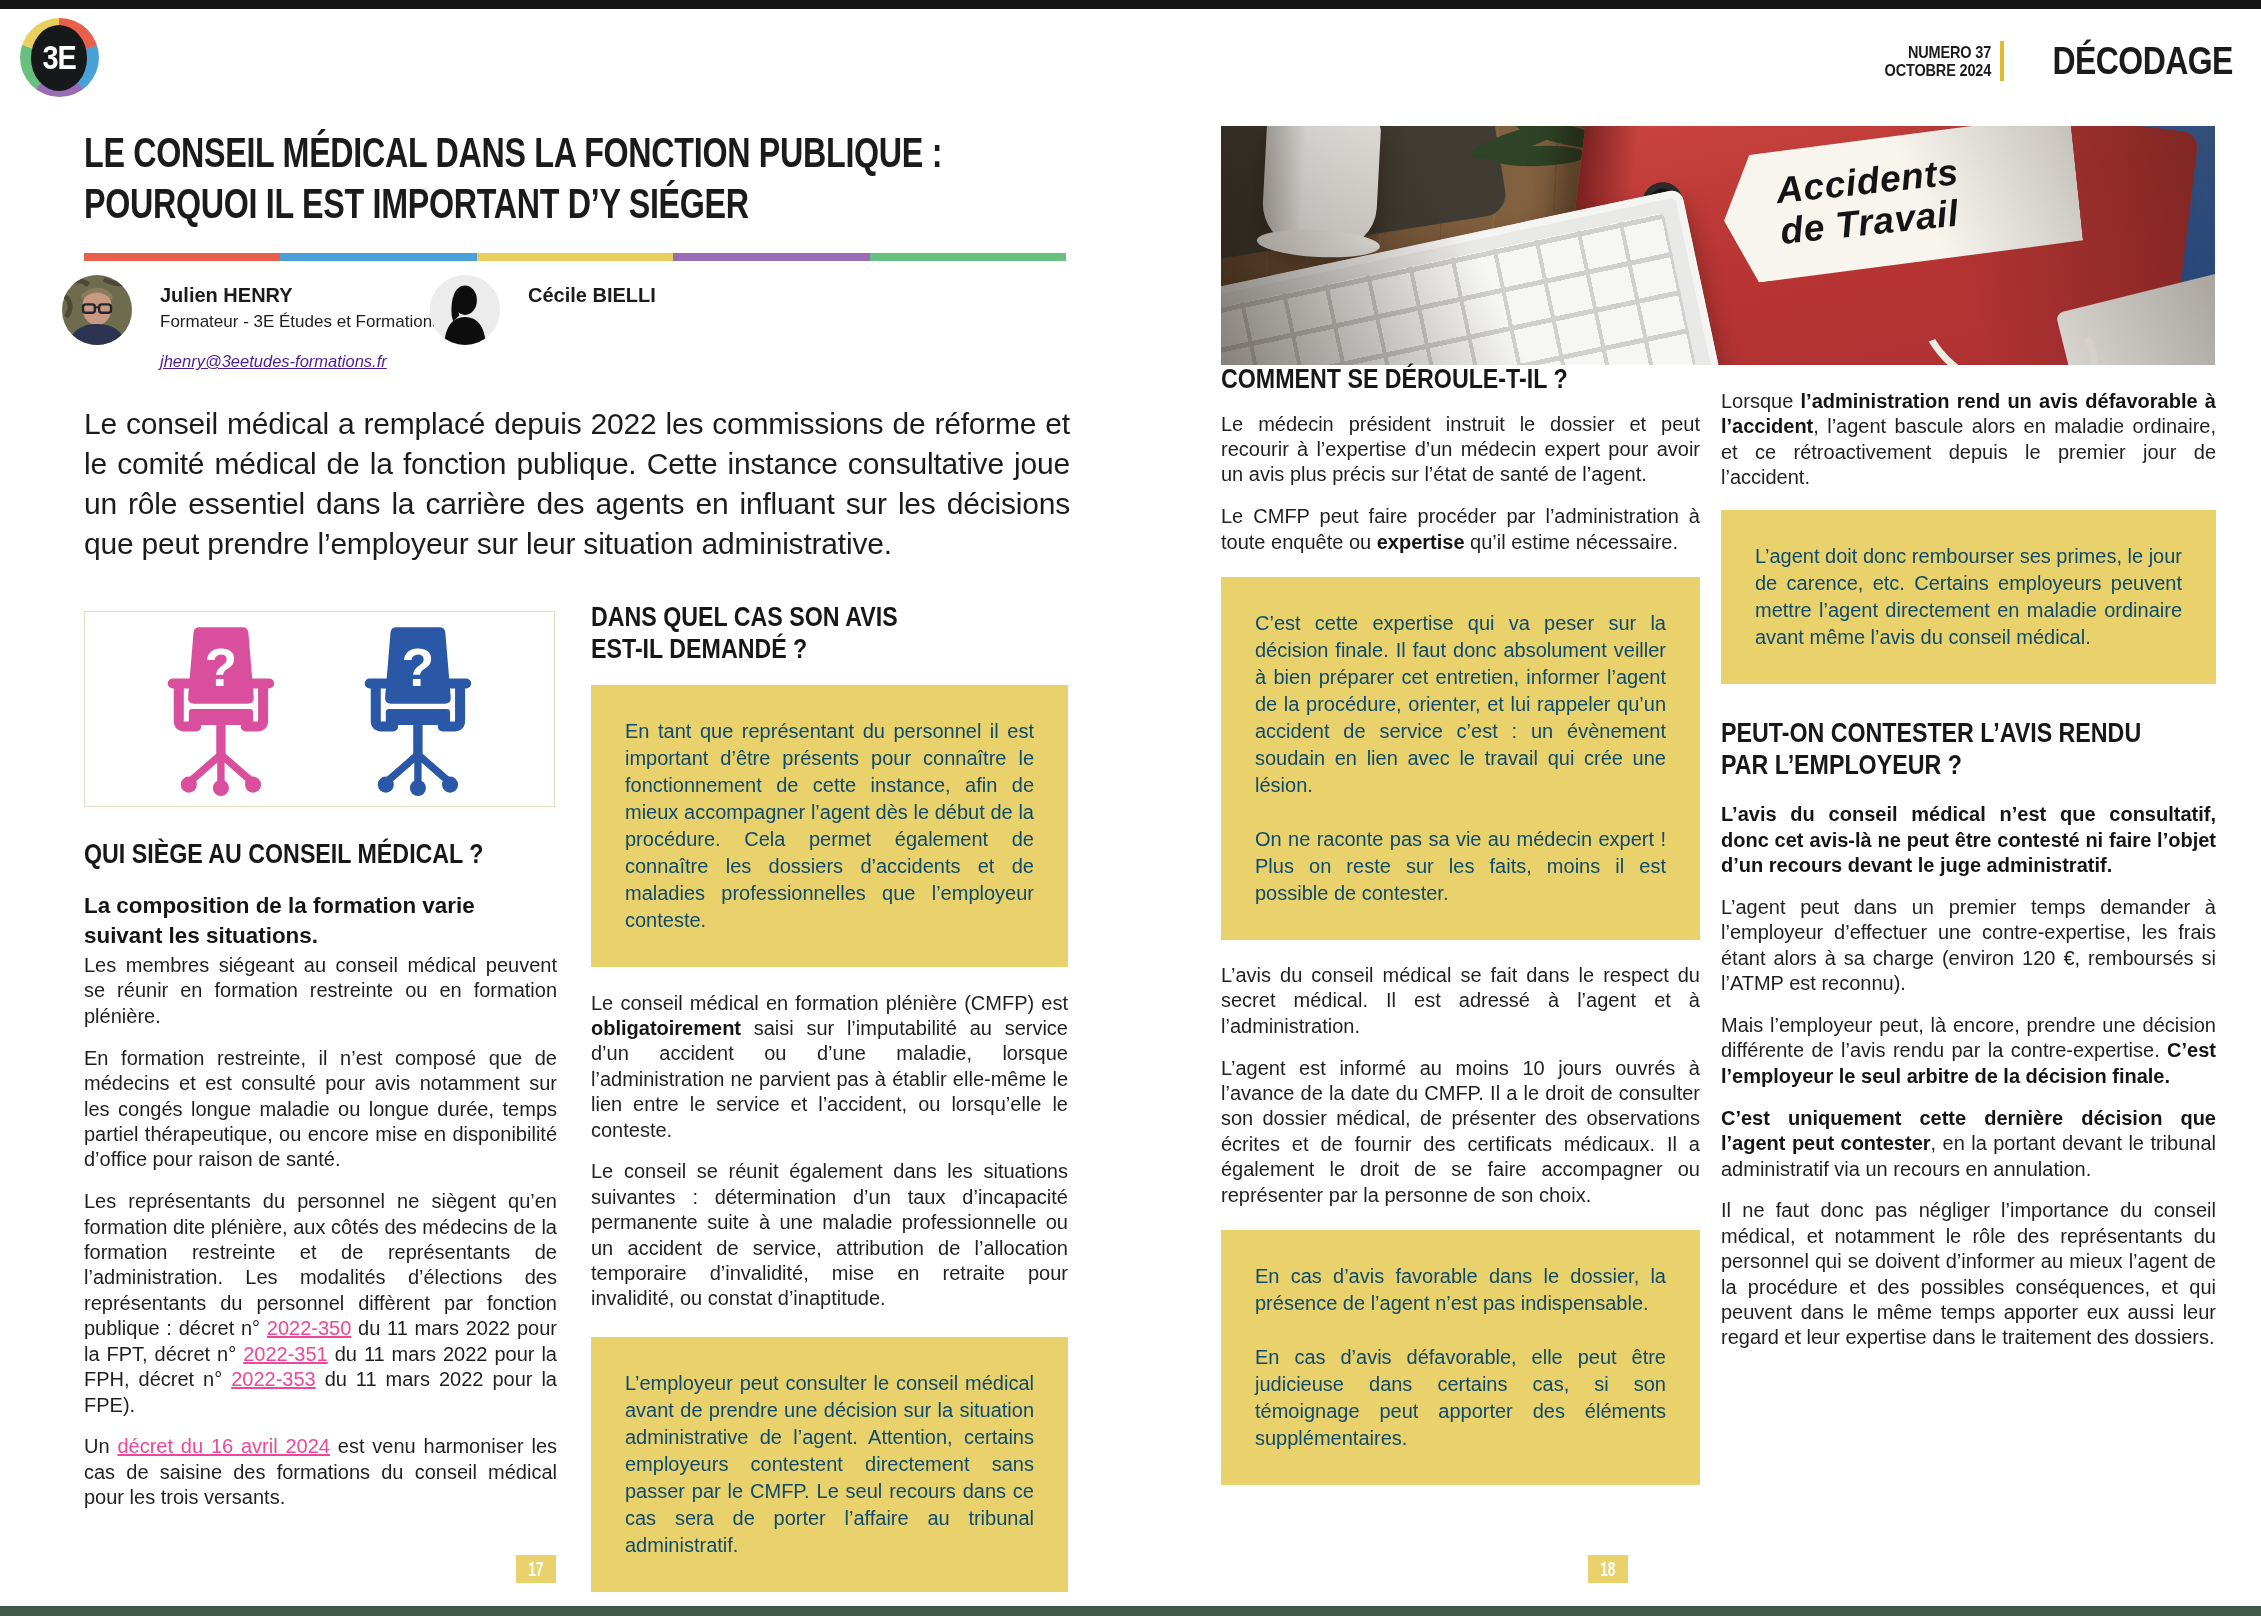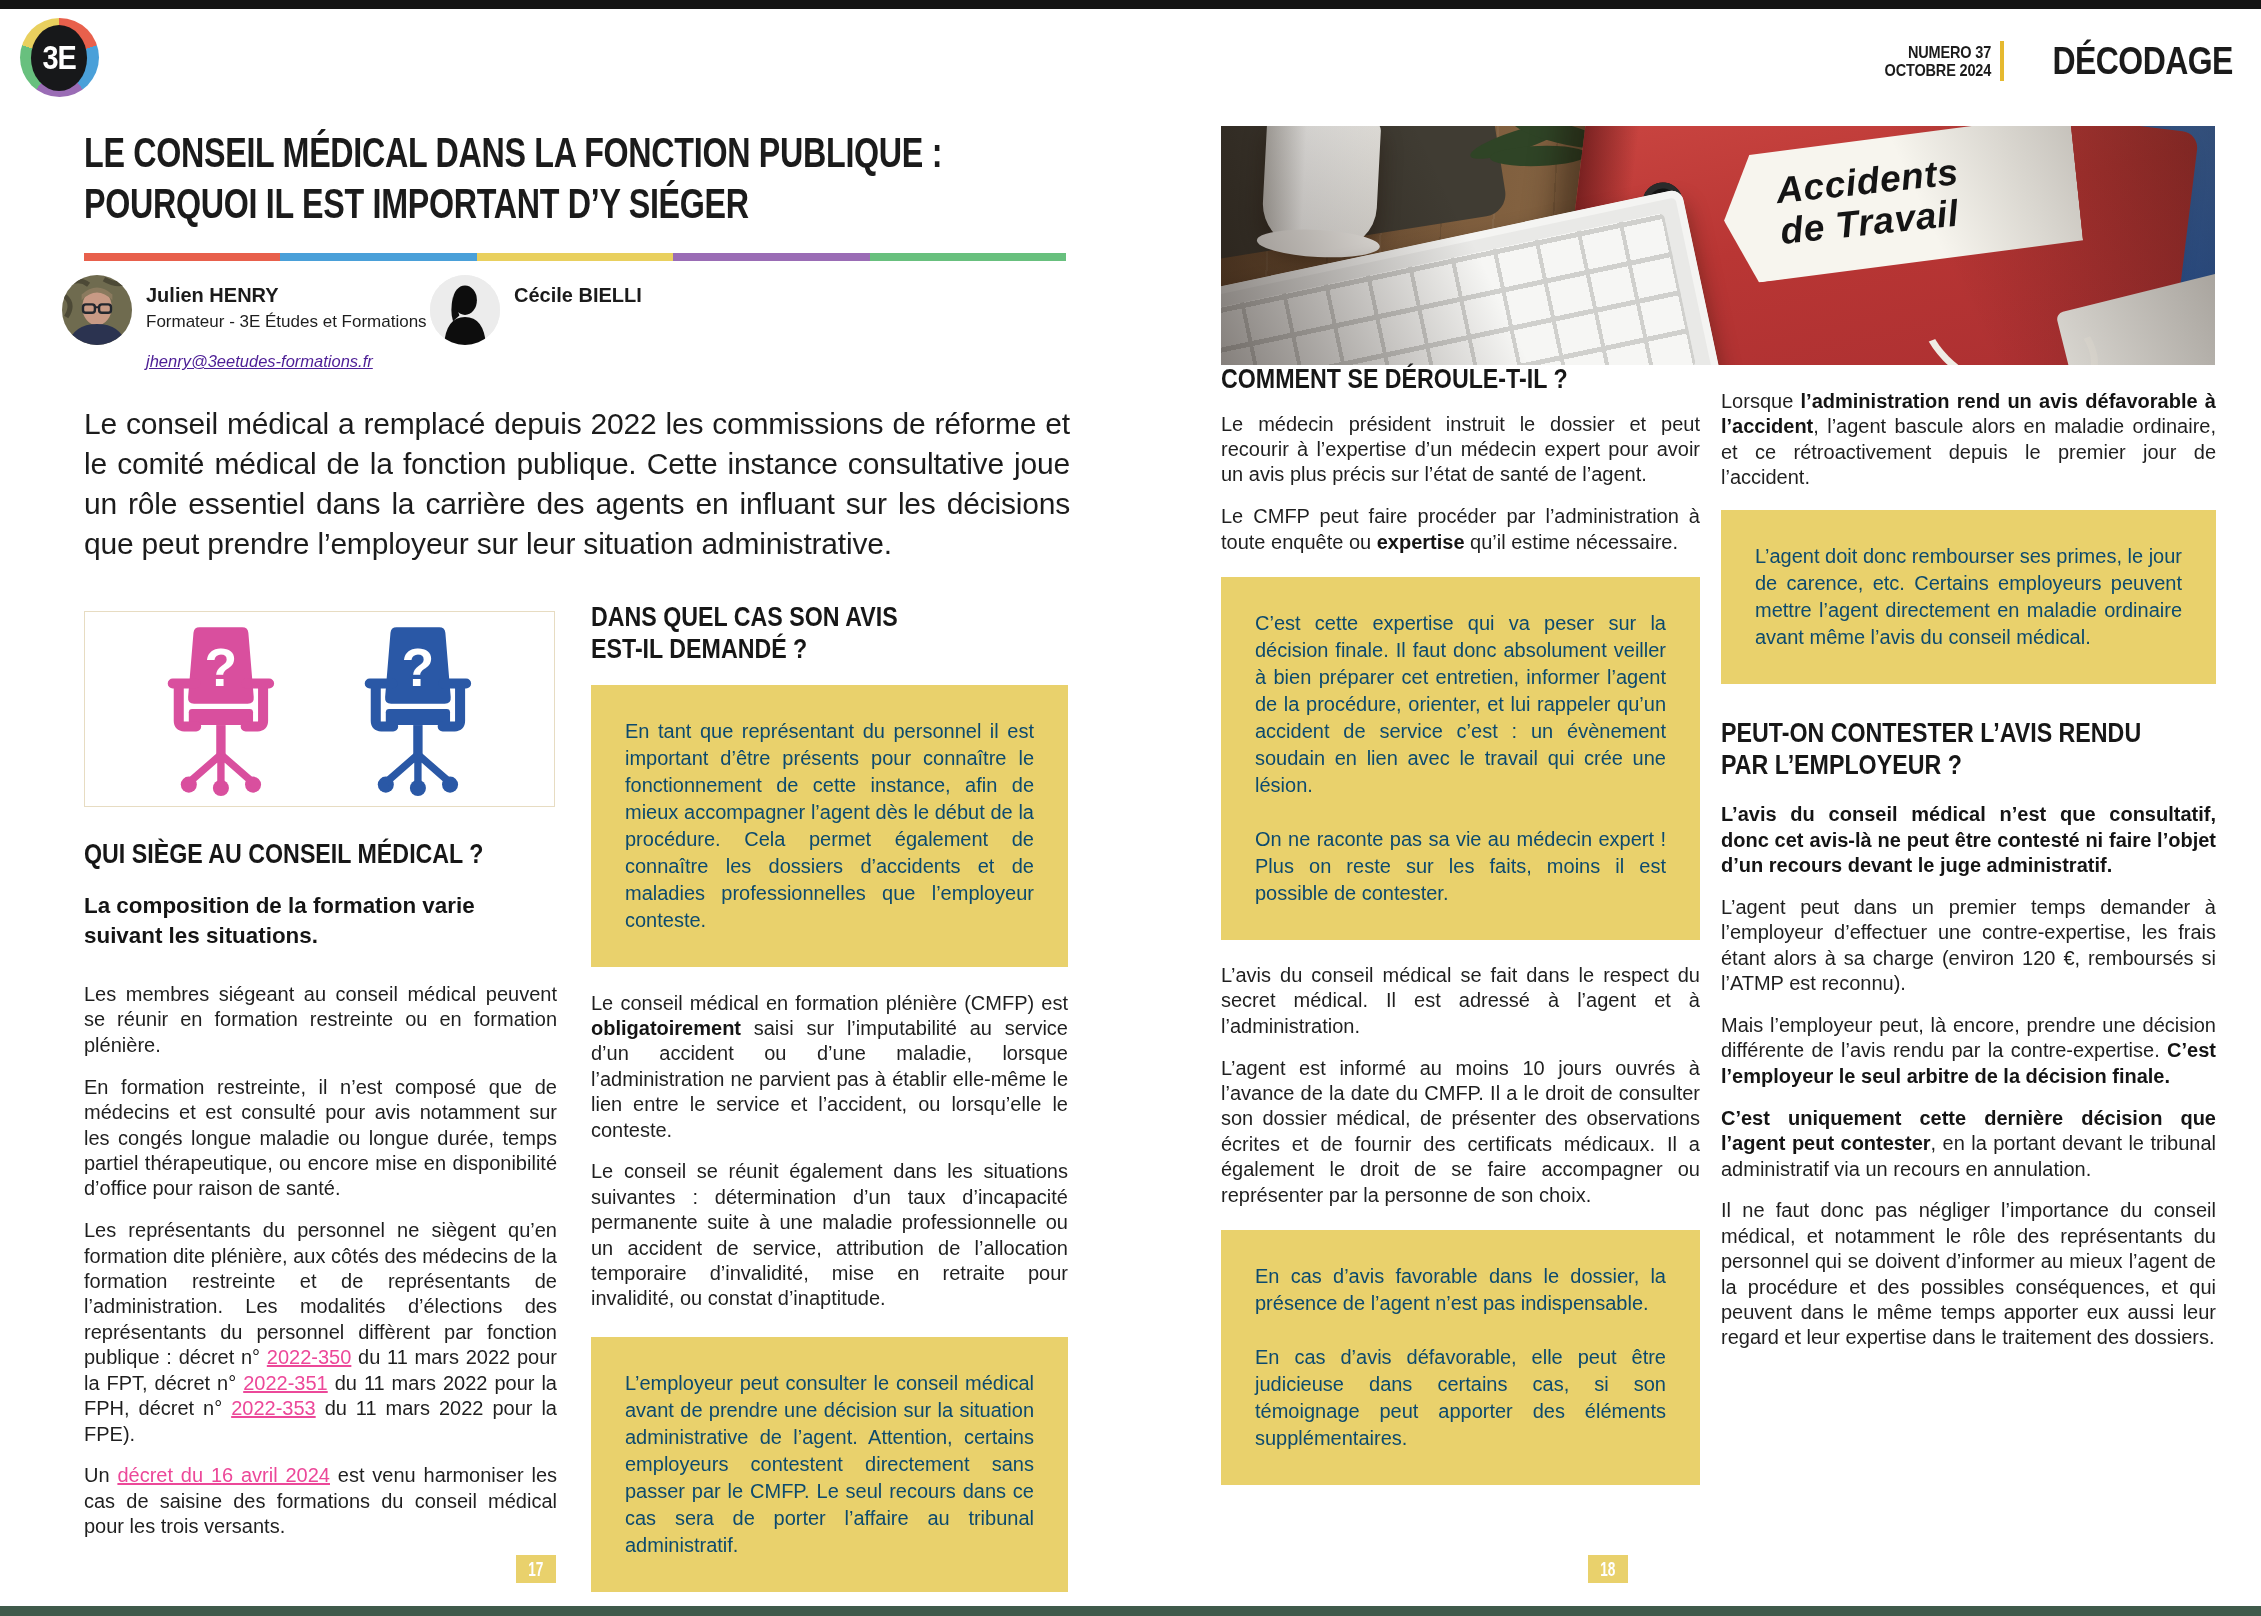--- a/index.html
+++ b/index.html
@@ -26,21 +26,21 @@
           transform:scaleX(.82); transform-origin:right center; white-space:nowrap; }
 
   
   .lp-title { position:absolute; left:84px; top:127px; }
   .h1-line { font-size:43px; line-height:51px; font-weight:800; color:#1b1b1b;
           letter-spacing:-0.4px; transform:scaleX(.75); transform-origin:0 50%; white-space:nowrap; }
   .color-bar { position:absolute; left:84px; top:253px; width:982px; height:8.2px; display:flex; }
   .color-bar span { flex:1 1 0; }
 
   .authors { position:absolute; left:62px; top:275px; width:1003px; height:99px; }
-  .author { position:absolute; top:0; display:flex; gap:14px; align-items:flex-start; }
+  .author { position:absolute; top:0; display:flex; gap:28px; align-items:flex-start; }
   .author-1 { left:0; }
   .author-2 { left:368px; }
   .avatar { width:70px; height:70px; border-radius:50%; overflow:hidden; flex:0 0 auto; background:#ececec; }
   .author-meta { padding-top:9px; }
   .author-name { font-size:20px; font-weight:700; color:#1b1b1b; }
   .author-role { font-size:17px; margin-top:5.2px; color:#1e1e1e; }
   .author-email { font-size:16.5px; font-style:italic; margin-top:20px; color:#4c1d95;
           text-decoration:underline; display:inline-block; }
 
   .intro { position:absolute; left:84px; top:404px; width:986px;
@@ -222,21 +222,21 @@
         <path d="M172 92 h-34 M163 96 v52 q0 8 -8 8 h-18" stroke="#2a58a6" stroke-width="15" fill="none" stroke-linecap="round"></path>
         <path d="M100 198 L52 240 M100 198 L100 246 M100 198 L148 240" stroke="#2a58a6" stroke-width="11" fill="none"></path>
         <text x="100" y="95" text-anchor="middle" font-size="80" font-weight="bold" fill="#ffffff">?</text>
       </svg>
     </div>
 
     <div class="h2 mt-42">
       <span>QUI SIÈGE AU CONSEIL MÉDICAL ?</span>
     </div>
     <p class="lead">La composition de la formation varie suivant les situations.</p>
-    <p class="para" style="margin-top:31px">Les membres siégeant au conseil médical peuvent se réunir en formation restreinte ou en formation plénière.</p>
+    <p class="para" style="margin-top:2px">Les membres siégeant au conseil médical peuvent se réunir en formation restreinte ou en formation plénière.</p>
     <p class="para">En formation restreinte, il n’est composé que de médecins et est consulté pour avis notamment sur les congés longue maladie ou longue durée, temps partiel thérapeutique, ou encore mise en disponibilité d’office pour raison de santé.</p>
     <p class="para"><span>Les représentants du personnel ne siègent qu’en formation dite plénière, aux côtés des médecins de la formation restreinte et de représentants de l’administration. Les modalités d’élections des représentants du personnel diffèrent par fonction publique : décret n° </span><a class="lnk">2022-350</a><span> du 11 mars 2022 pour la FPT, décret n° </span><a class="lnk">2022-351</a><span> du 11 mars 2022 pour la FPH, décret n° </span><a class="lnk">2022-353</a><span> du 11 mars 2022 pour la FPE).</span></p>
     <p class="para"><span>Un </span><a class="lnk">décret du 16 avril 2024</a><span> est venu harmoniser les cas de saisine des formations du conseil médical pour les trois versants.</span></p>
   </div>
 
   <div class="col colB">
     <div class="h2">
       <span>DANS QUEL CAS SON AVIS</span>
       <span>EST-IL DEMANDÉ ?</span>
     </div>

